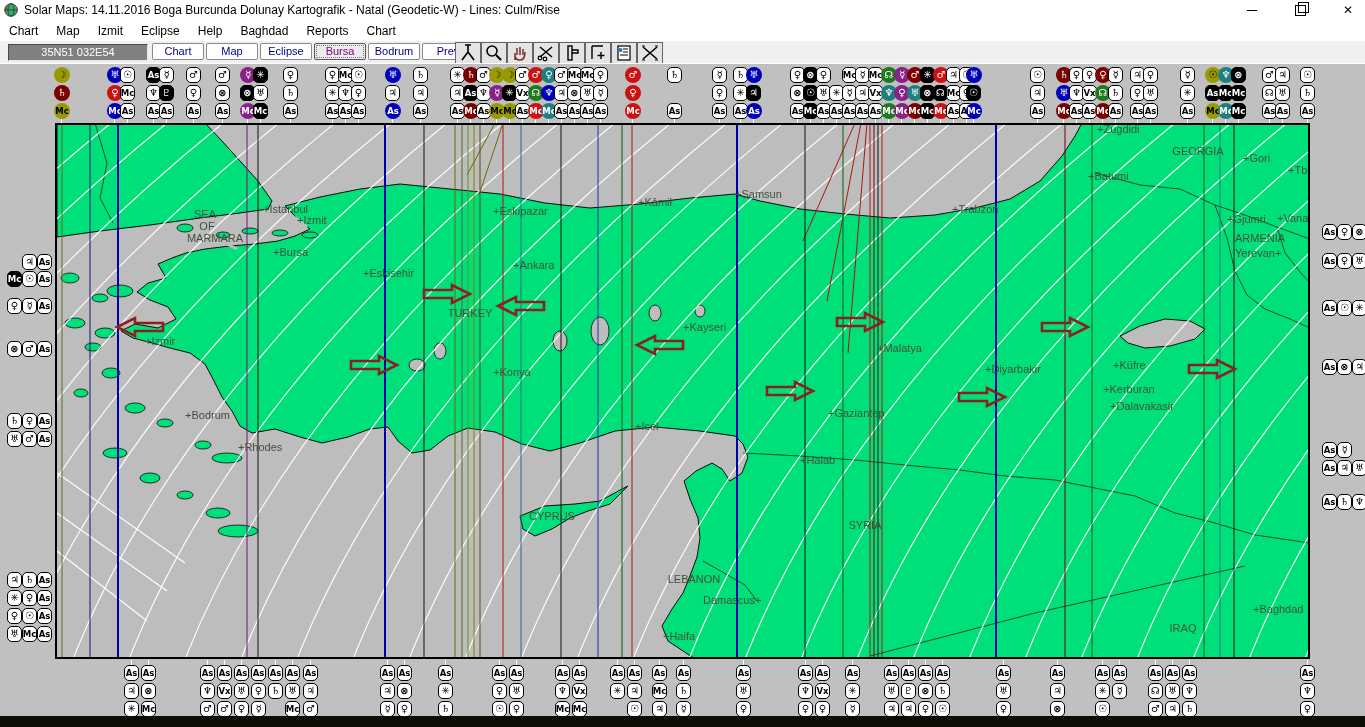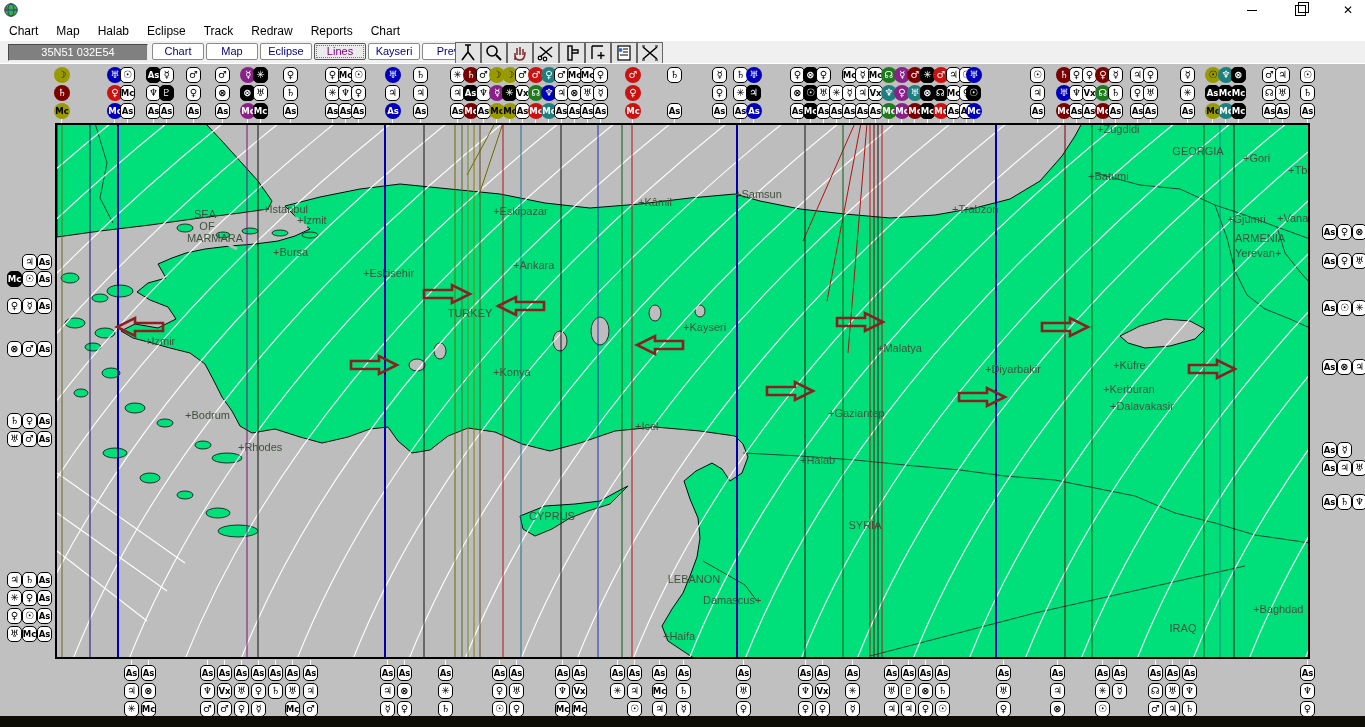--- a/index.html
+++ b/index.html
@@ -49,50 +49,51 @@
 
 <div id="app">
 
   <div id="titlebar">
     <svg class="ticon" width="14" height="14" viewBox="0 0 14 14">
       <circle cx="7" cy="7" r="6.3" fill="#3fae4a" stroke="#222" stroke-width="0.8"></circle>
       <ellipse cx="7" cy="7" rx="3" ry="6.3" fill="none" stroke="#123a8a" stroke-width="0.9"></ellipse>
       <line x1="0.7" y1="7" x2="13.3" y2="7" stroke="#123a8a" stroke-width="0.9"></line>
       <path d="M2,3.5 Q5,5 4,8 Q2.5,7 2,3.5Z" fill="#b03020"></path>
     </svg>
+    <span>Solar Maps: 14.11.2016 Boga Burcunda Dolunay Kartografik - Natal (Geodetic-W) - Lines: Culm/Rise</span>
     <div id="wctrl">
       <div class="wbtn">
           <span class="minline"></span>
         </div>
       <div class="wbtn">
           <span class="rest"></span>
         </div>
       <div class="wbtn">✕</div>
     </div>
   </div>
 
   <div id="menubar">
       <div class="menuitem">Chart</div>
       <div class="menuitem">Map</div>
-      <div class="menuitem">Halab</div>
+      <div class="menuitem">Izmit</div>
       <div class="menuitem">Eclipse</div>
-      <div class="menuitem">Track</div>
-      <div class="menuitem">Redraw</div>
+      <div class="menuitem">Help</div>
+      <div class="menuitem">Baghdad</div>
       <div class="menuitem">Reports</div>
       <div class="menuitem">Chart</div>
     </div>
 
   <div id="toolbar">
     <div id="coords">35N51  032E54</div>
     <div id="tbtns">
         <div class="tbtn">Chart</div>
         <div class="tbtn">Map</div>
         <div class="tbtn">Eclipse</div>
-        <div class="tbtn pressed">Lines</div>
-        <div class="tbtn">Kayseri</div>
+        <div class="tbtn pressed">Bursa</div>
+        <div class="tbtn">Bodrum</div>
         <div class="tbtn">Prev</div>
       </div>
     <div id="ticons">
         <div class="icobtn">
           <svg width="20" height="20" viewBox="0 0 20 20">
             <path d="M10,2 V9 M10,9 L4,17 M10,9 L16,17 M7,2 H13" stroke="#000" stroke-width="1.6" fill="none"></path>
           </svg>
         </div>
         <div class="icobtn">
           <svg width="20" height="20" viewBox="0 0 20 20">

